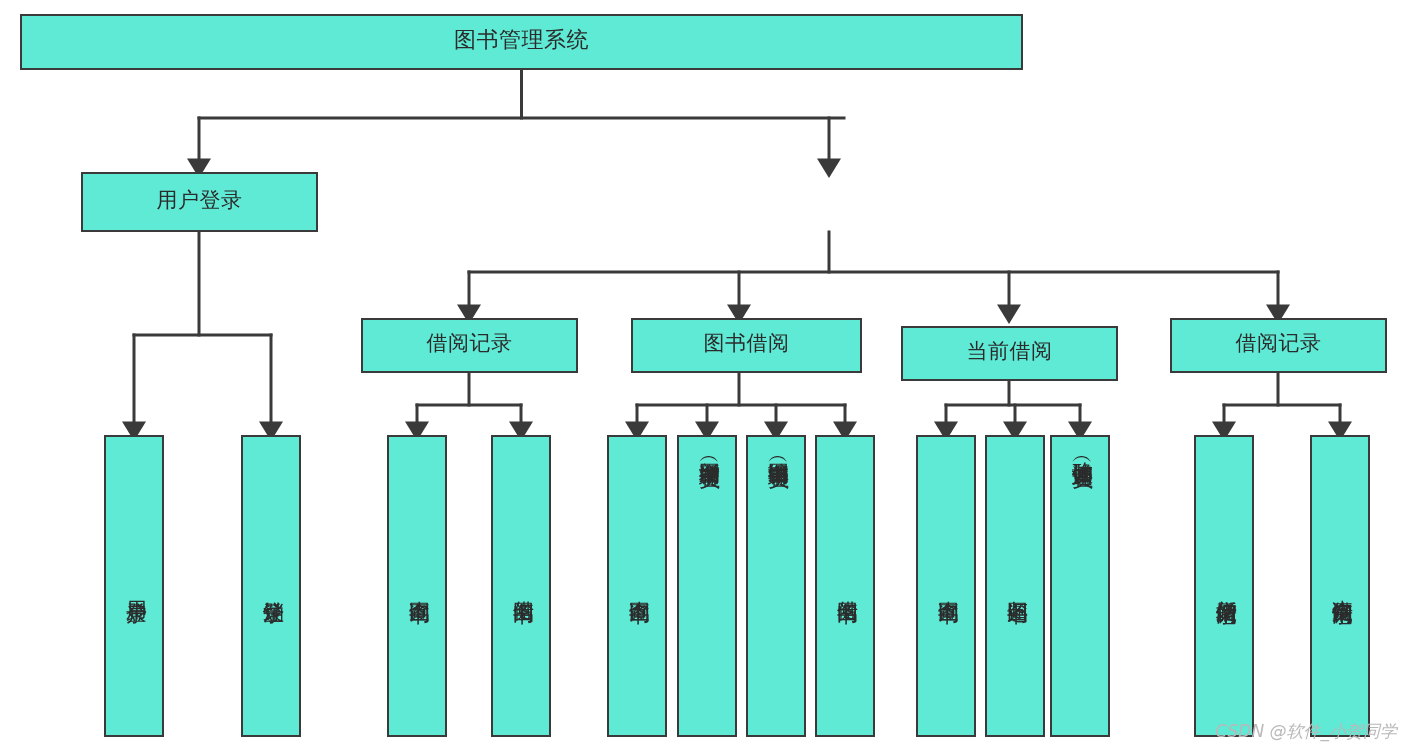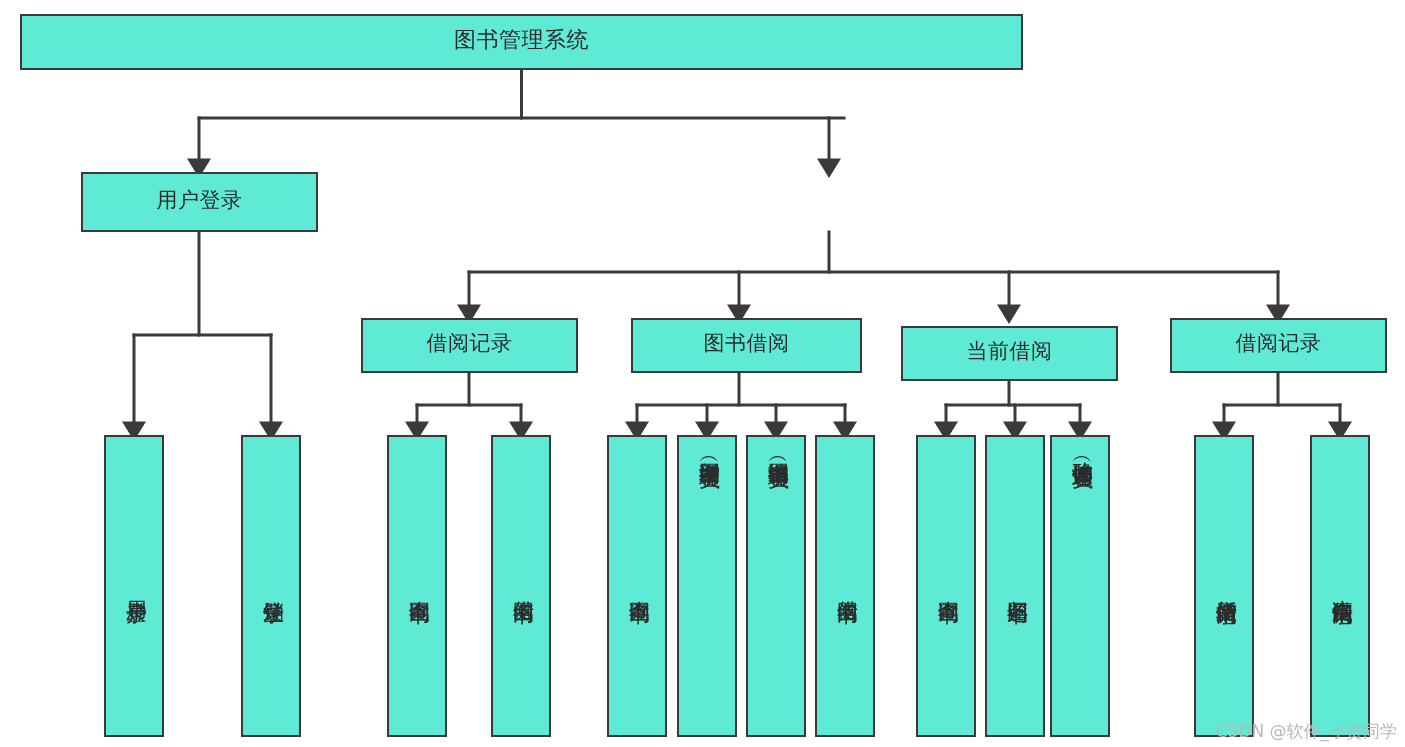--- a/index.html
+++ b/index.html
@@ -66,20 +66,21 @@
   }
   #watermark {
     position: absolute;
     right: 8px;
     bottom: 4px;
     font-size: 17px;
     color: #b9b9b9;
     z-index: 3;
     white-space: pre;
     font-family: "DejaVu Sans", "Liberation Sans", sans-serif;
+    font-style: italic;
   }
 </style>
 </head>
 <body>
 
 <div id="canvas">
 
   <svg id="wires" viewBox="0 0 1405 747" xmlns="http://www.w3.org/2000/svg">
     <defs>
       <marker id="arrow" markerWidth="10" markerHeight="10" refX="2.2" refY="4" orient="auto" markerUnits="strokeWidth">

